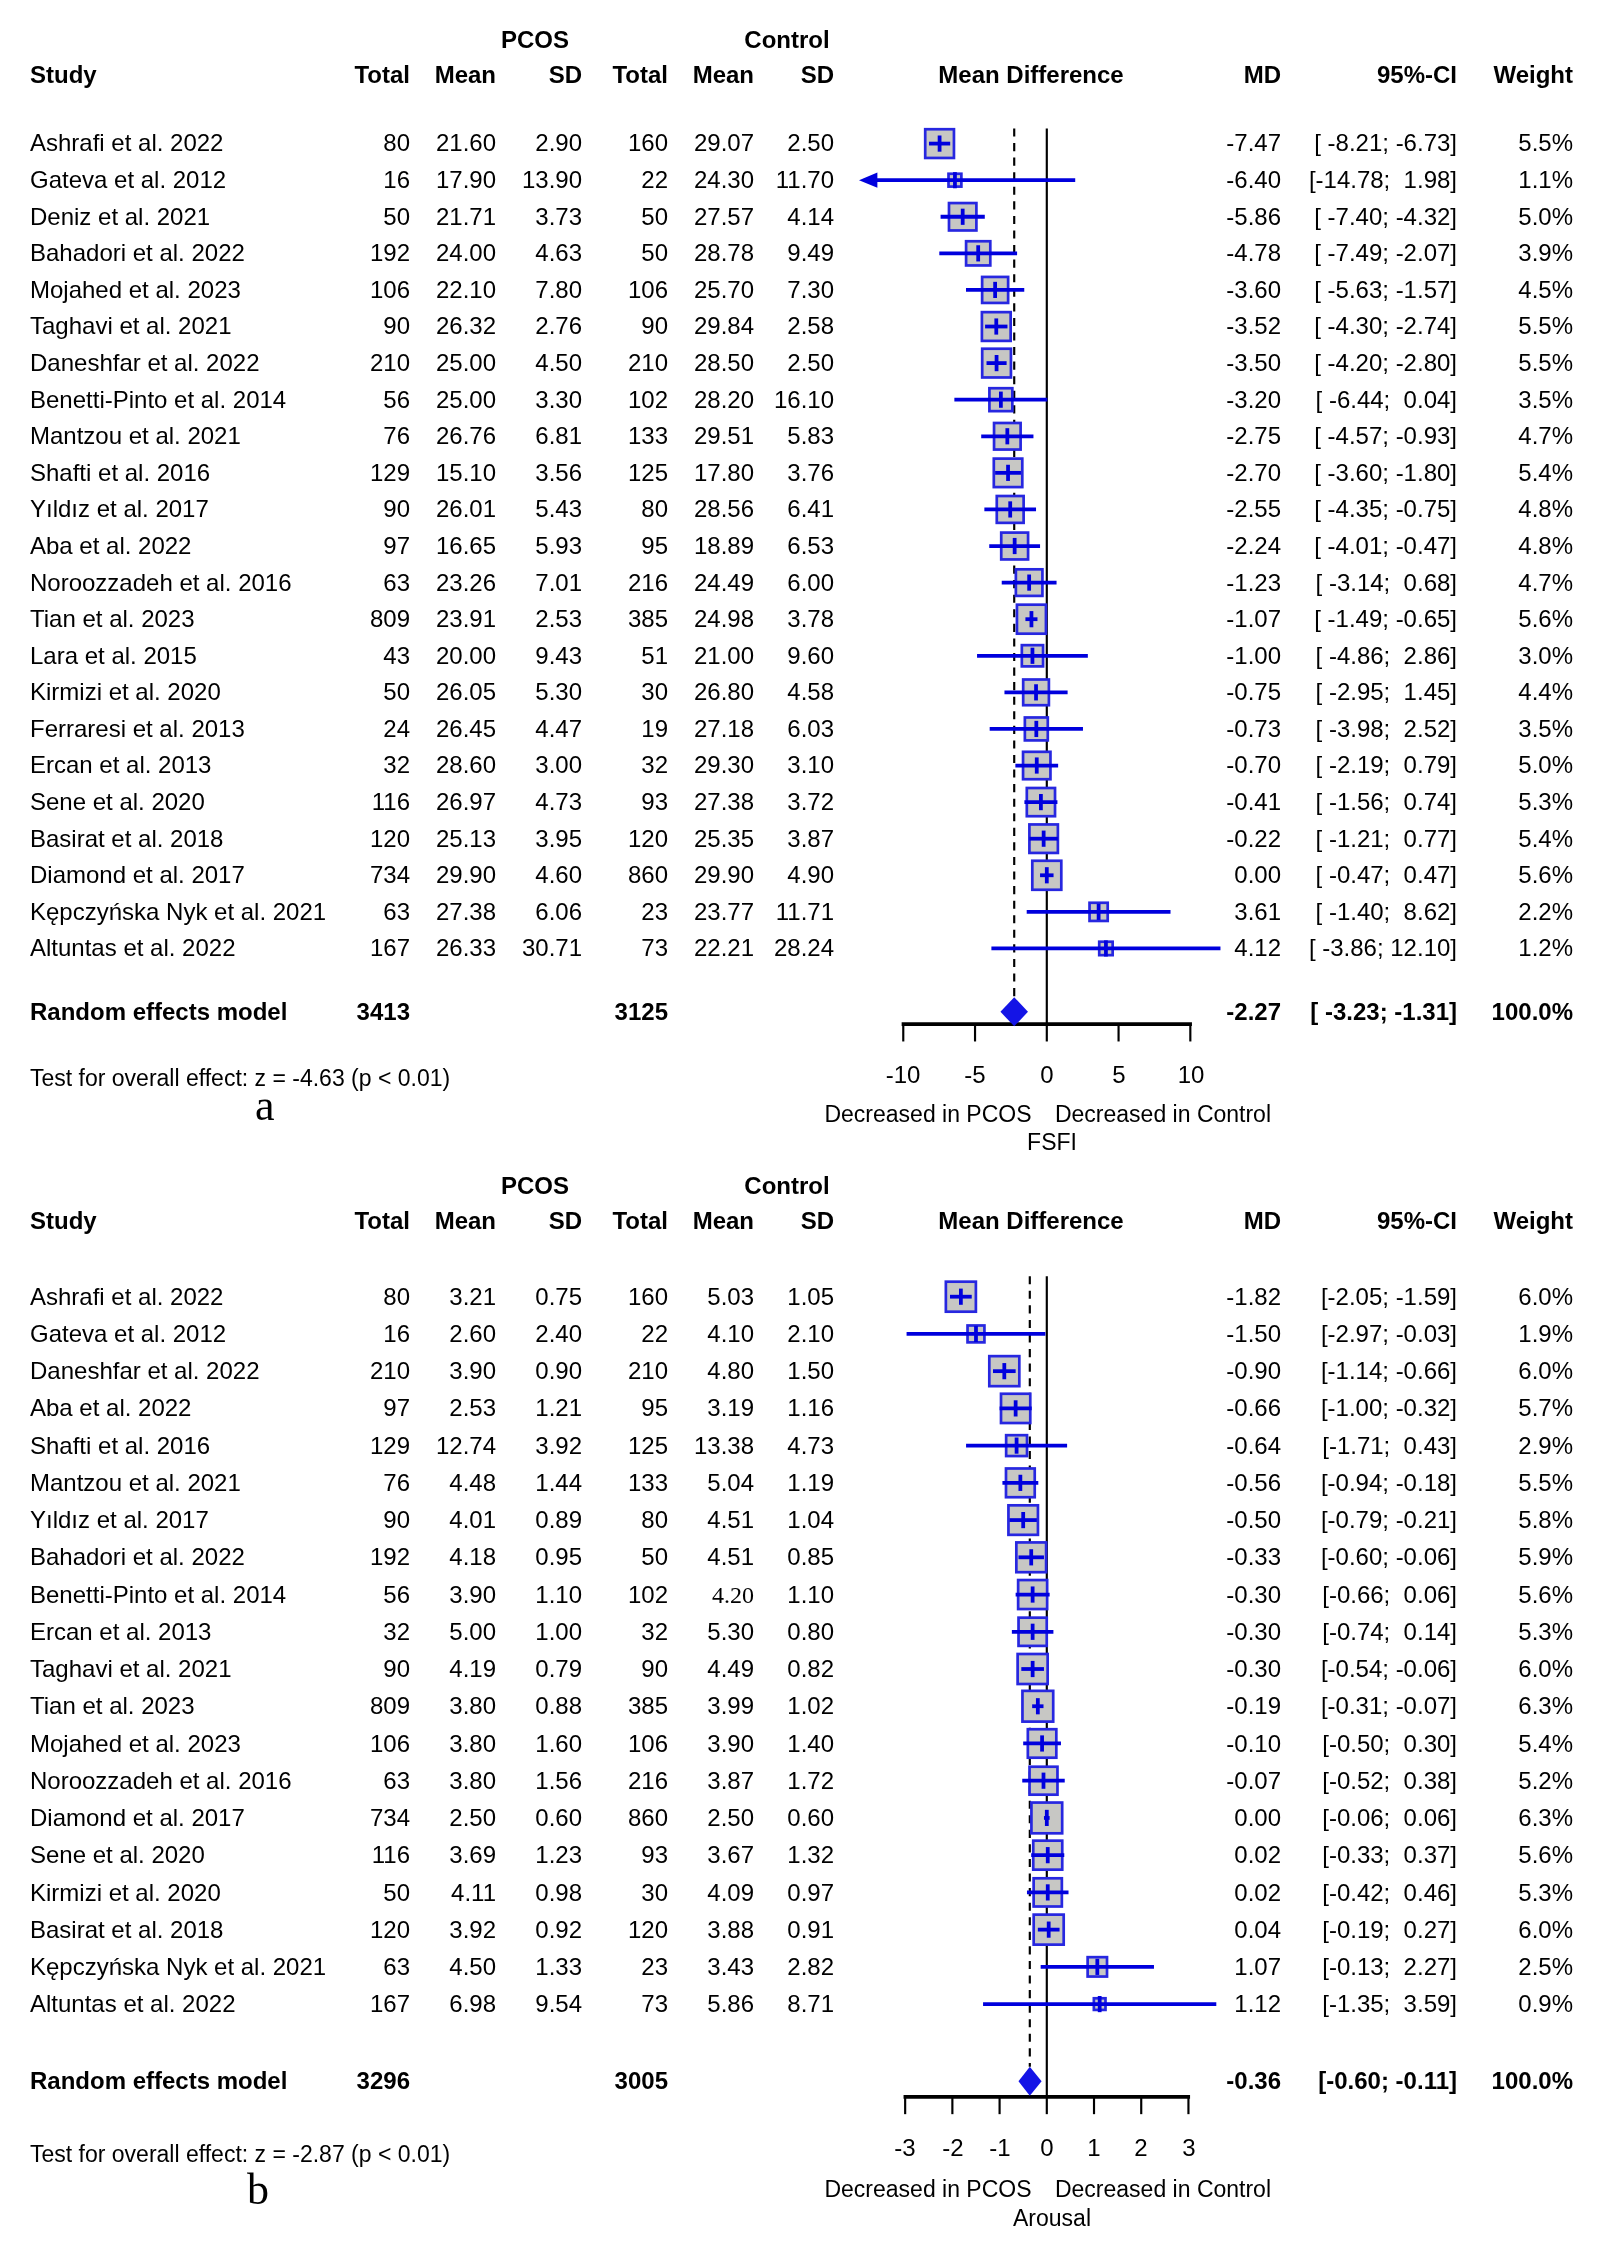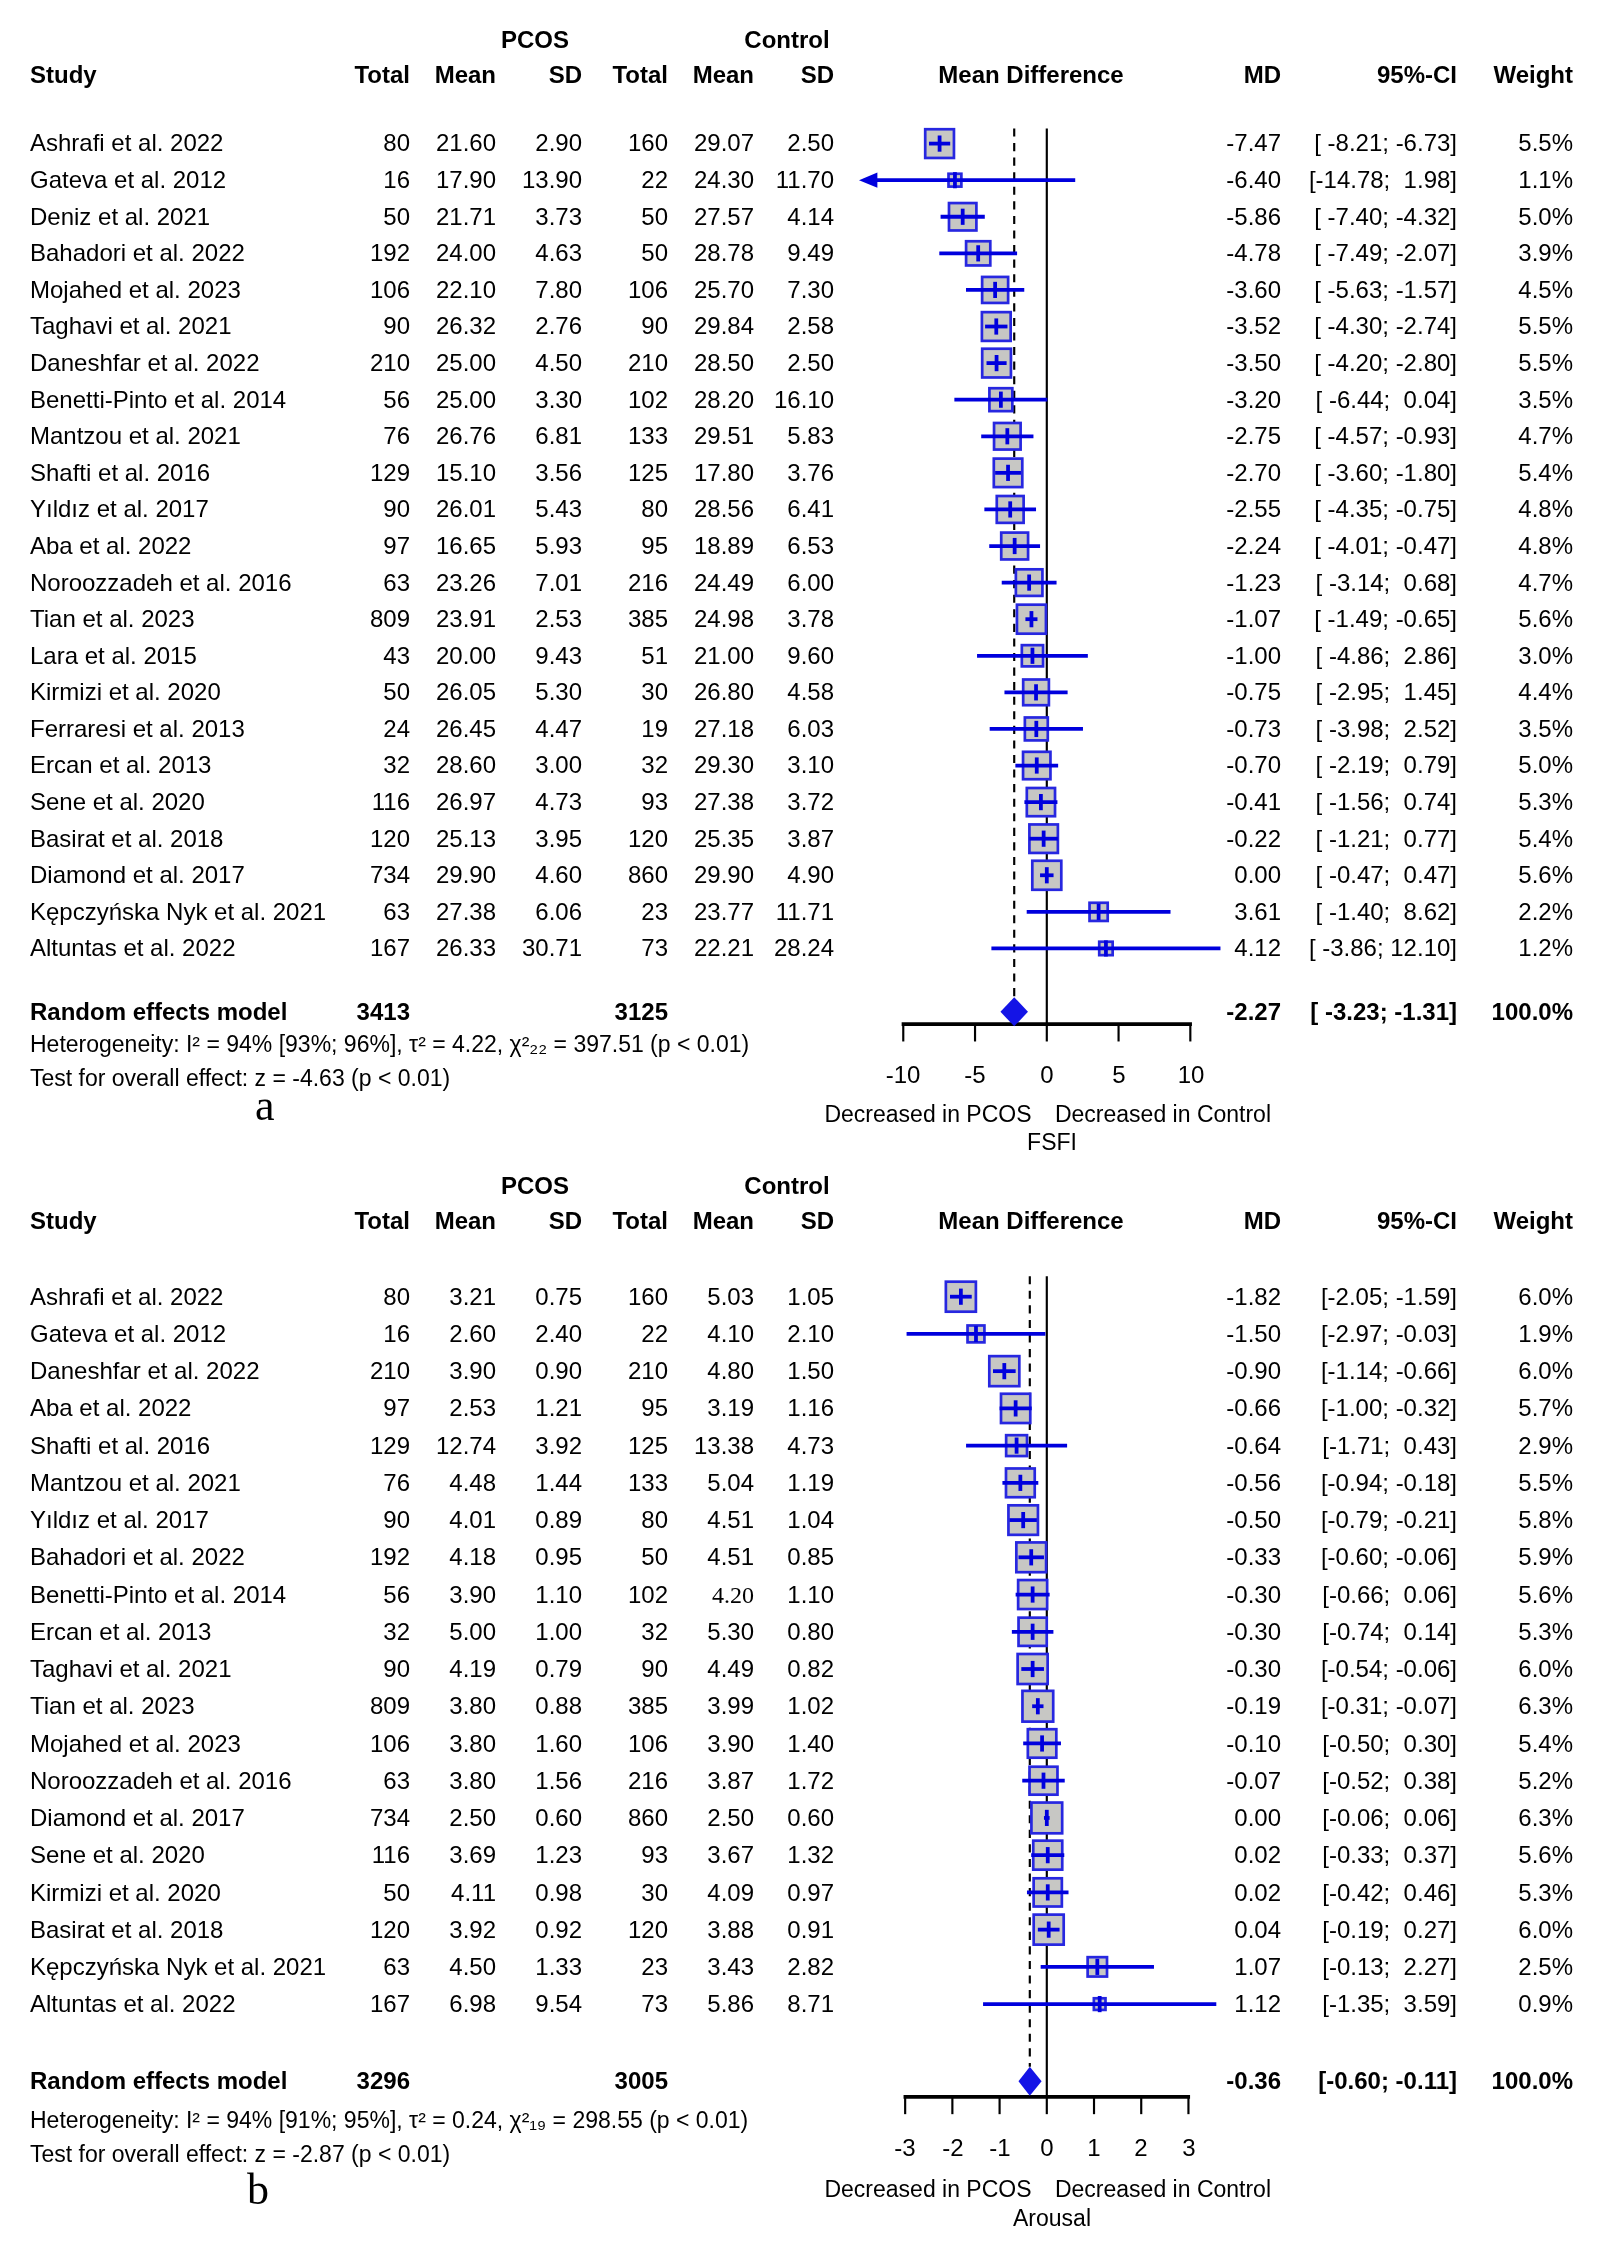--- a/index.html
+++ b/index.html
@@ -415,21 +415,20 @@
     <div class="t" style="top: 933px; right: 788px;">28.24</div>
     <div class="t" style="top: 933px; right: 341px;">4.12</div>
     <div class="t" style="top: 933px; right: 165px;">[ -3.86; 12.10]</div>
     <div class="t" style="top: 933px; right: 49px;">1.2%</div>
     <div class="t b" style="top: 997px; left: 30px;">Random effects model</div>
     <div class="t b" style="top: 997px; right: 1212px;">3413</div>
     <div class="t b" style="top: 997px; right: 954px;">3125</div>
     <div class="t b" style="top: 997px; right: 341px;">-2.27</div>
     <div class="t b" style="top: 997px; right: 165px;">[ -3.23; -1.31]</div>
     <div class="t b" style="top: 997px; right: 49px;">100.0%</div>
-    <div class="t sm" style="top: 1029px; left: 30px;">Heterogeneity: I² = 94% [93%; 96%], τ² = 4.22, χ²₂₂ = 397.51 (p &lt; 0.01)</div>
     <div class="t sm" style="top: 1063px; left: 30px;">Test for overall effect: z = -4.63 (p &lt; 0.01)</div>
     <div class="t sm ctr" style="top: 1099px; left: 928px;">Decreased in PCOS</div>
     <div class="t sm ctr" style="top: 1099px; left: 1163px;">Decreased in Control</div>
     <div class="t sm ctr" style="top: 1127px; left: 1052px;">FSFI</div>
     <div class="letter" style="left: 255px; top: 1084px;">a</div>
     <div class="t b ctr" style="top: 1171px; left: 535px;">PCOS</div>
     <div class="t b ctr" style="top: 1171px; left: 787px;">Control</div>
     <div class="t b" style="top: 1206px; left: 30px;">Study</div>
     <div class="t b" style="top: 1206px; right: 1212px;">Total</div>
     <div class="t b" style="top: 1206px; right: 1126px;">Mean</div>
@@ -647,20 +646,19 @@
     <div class="t" style="top: 1989px; right: 788px;">8.71</div>
     <div class="t" style="top: 1989px; right: 341px;">1.12</div>
     <div class="t" style="top: 1989px; right: 165px;">[-1.35;  3.59]</div>
     <div class="t" style="top: 1989px; right: 49px;">0.9%</div>
     <div class="t b" style="top: 2066px; left: 30px;">Random effects model</div>
     <div class="t b" style="top: 2066px; right: 1212px;">3296</div>
     <div class="t b" style="top: 2066px; right: 954px;">3005</div>
     <div class="t b" style="top: 2066px; right: 341px;">-0.36</div>
     <div class="t b" style="top: 2066px; right: 165px;">[-0.60; -0.11]</div>
     <div class="t b" style="top: 2066px; right: 49px;">100.0%</div>
-    <div class="t sm" style="top: 2105px; left: 30px;">Heterogeneity: I² = 94% [91%; 95%], τ² = 0.24, χ²₁₉ = 298.55 (p &lt; 0.01)</div>
     <div class="t sm" style="top: 2139px; left: 30px;">Test for overall effect: z = -2.87 (p &lt; 0.01)</div>
     <div class="t sm ctr" style="top: 2174px; left: 928px;">Decreased in PCOS</div>
     <div class="t sm ctr" style="top: 2174px; left: 1163px;">Decreased in Control</div>
     <div class="t sm ctr" style="top: 2203px; left: 1052px;">Arousal</div>
     <div class="letter" style="left: 247px; top: 2168px;">b</div>
   </div>
 
 
 </body></html>

